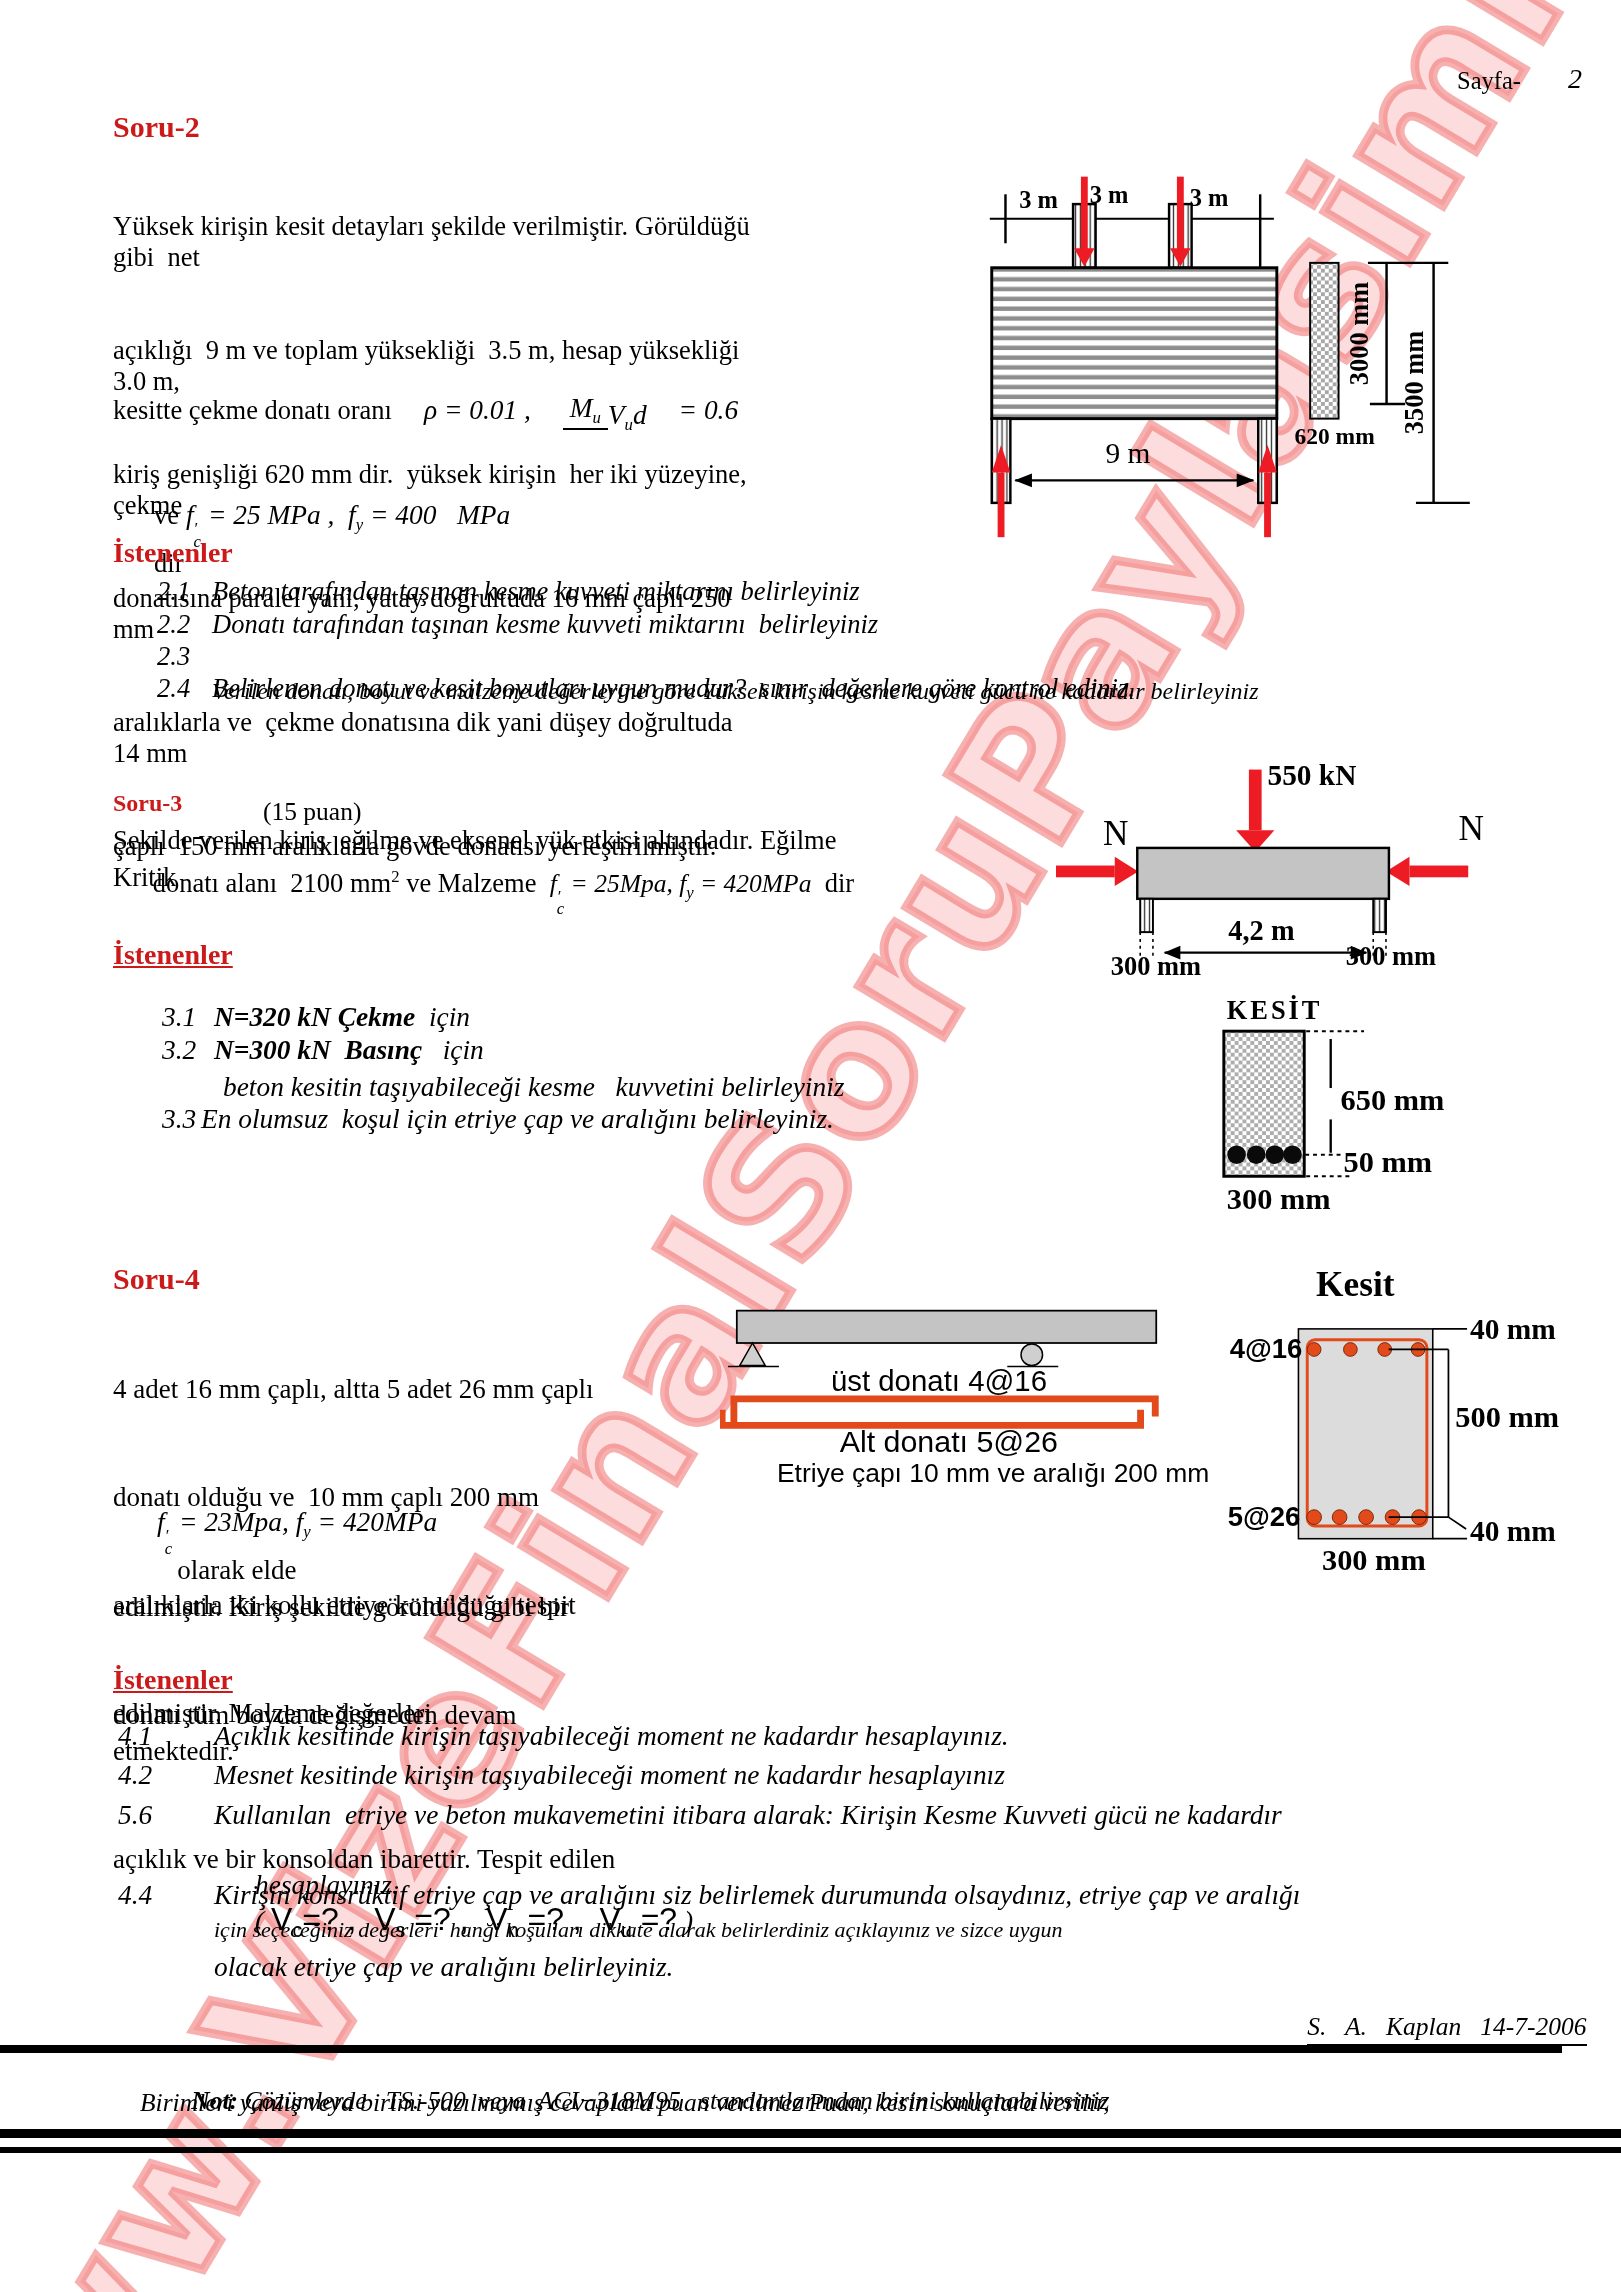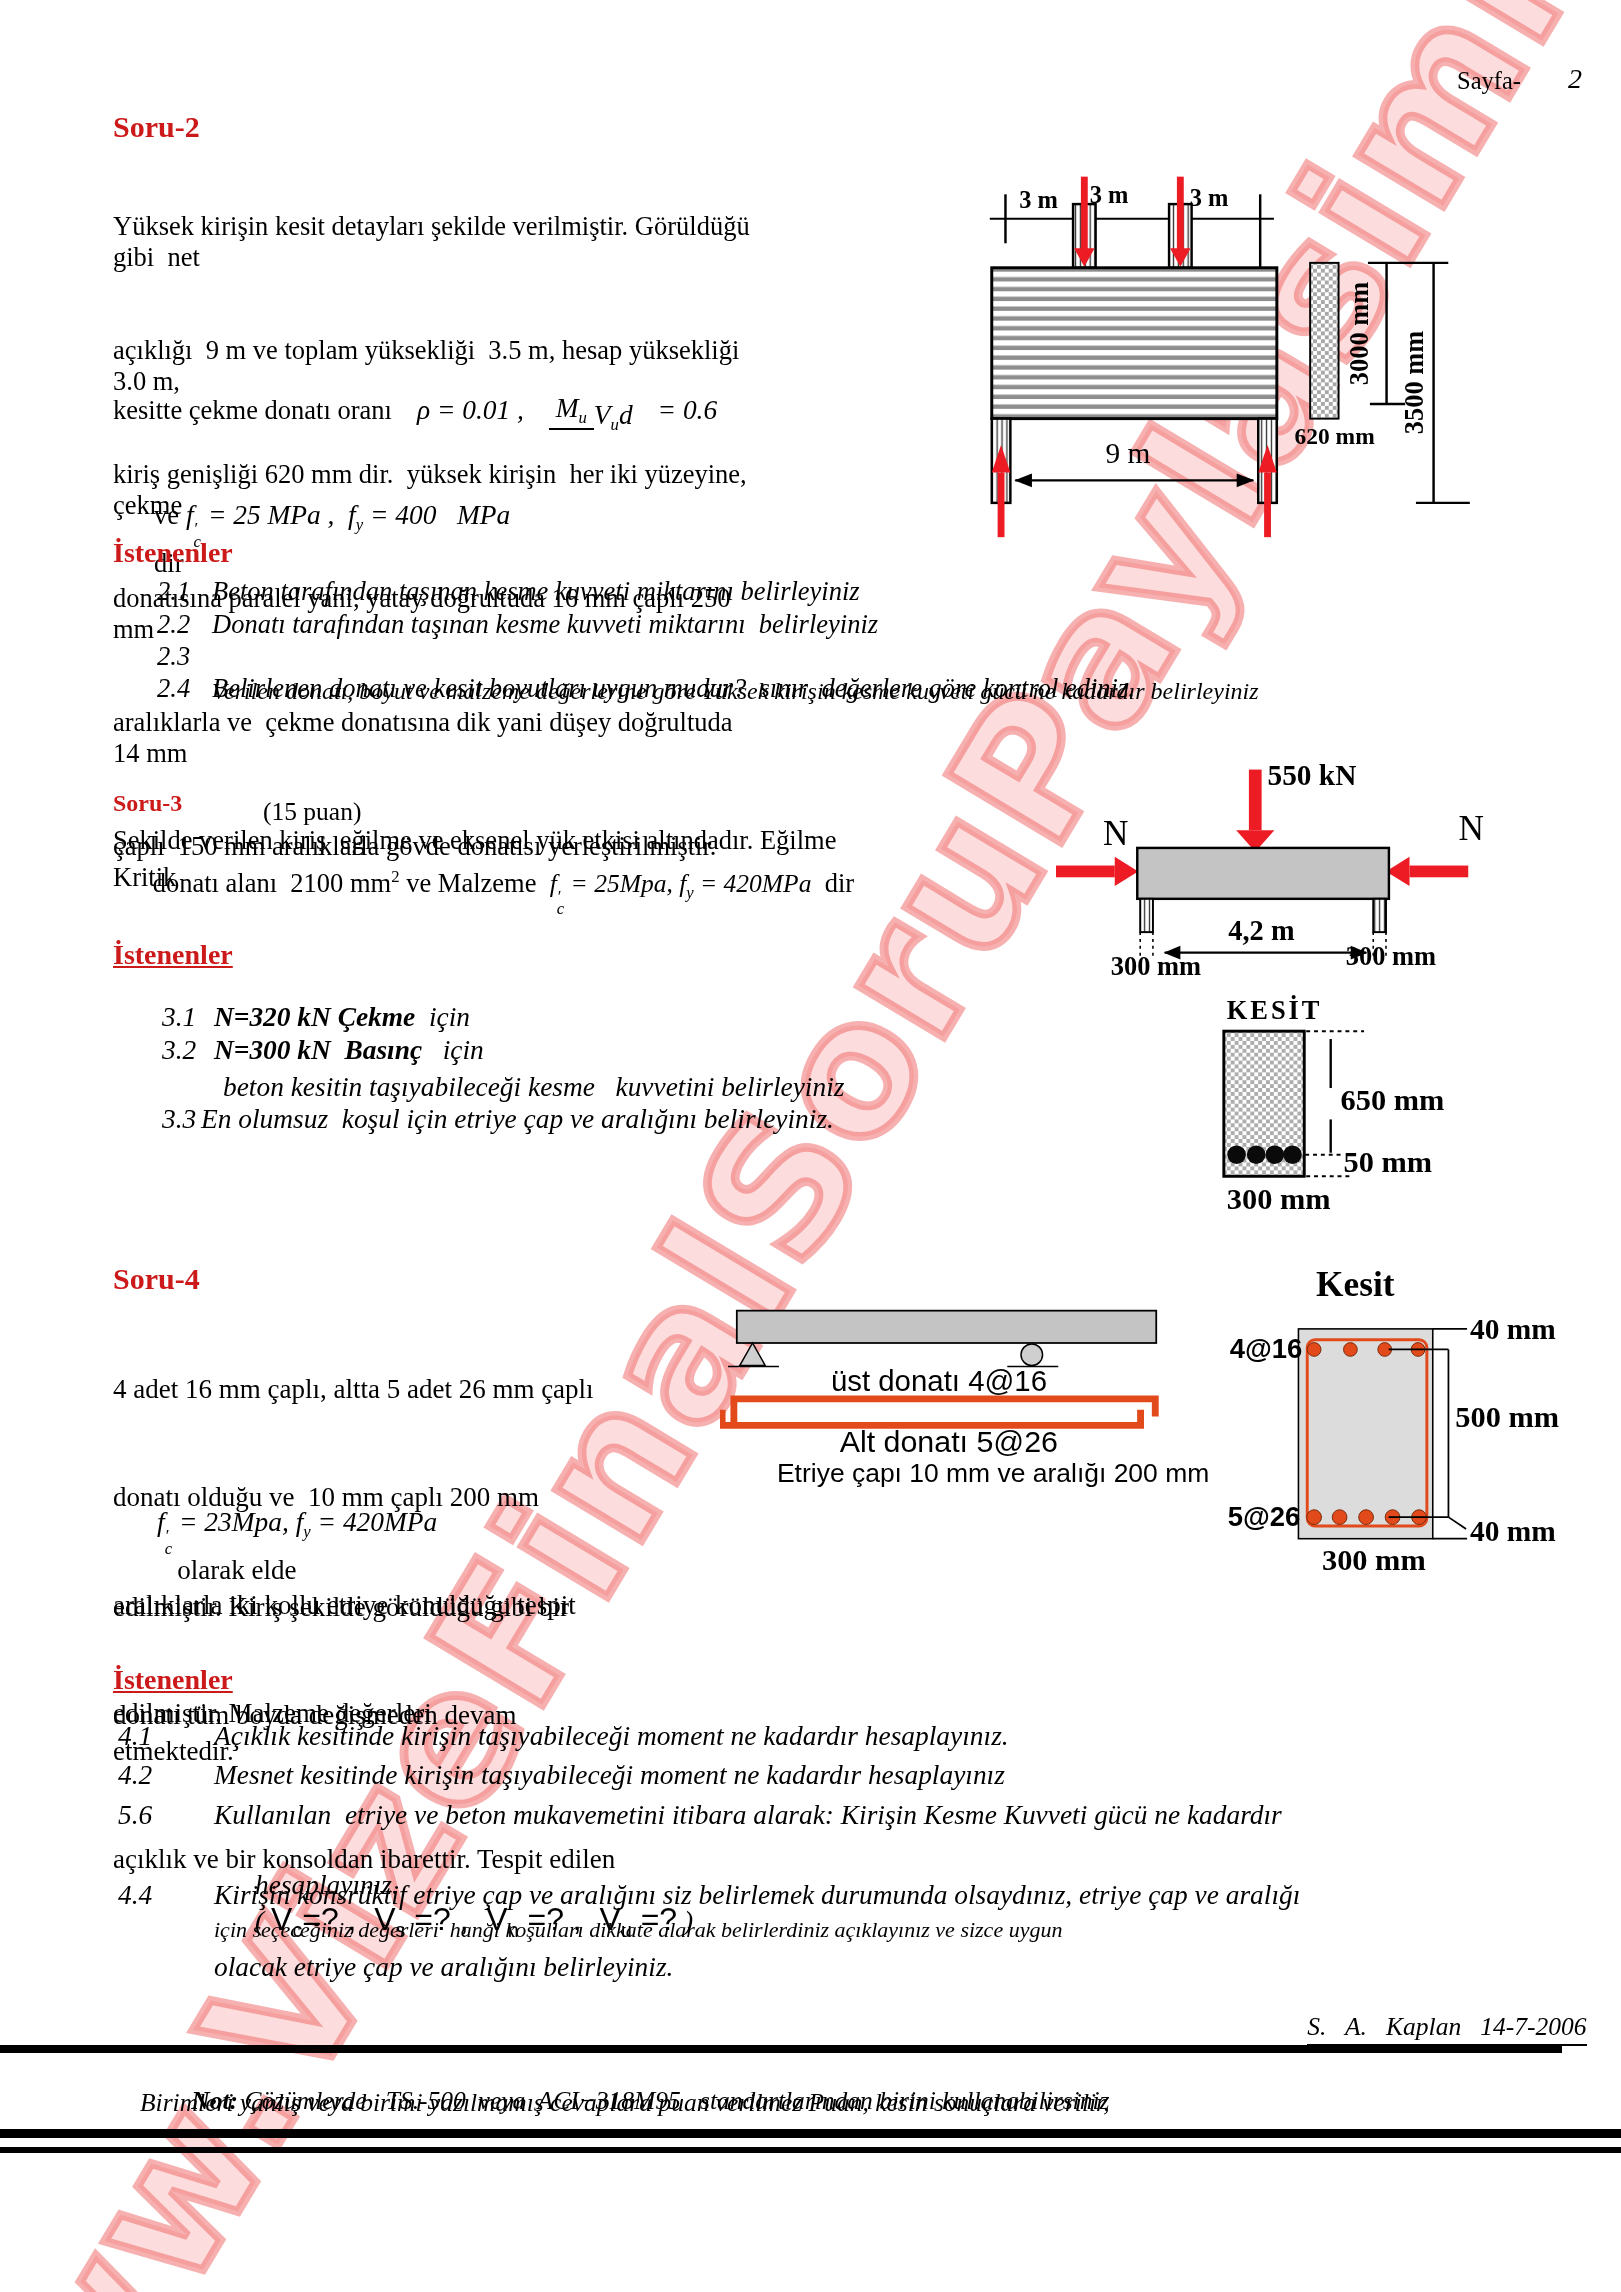--- a/index.html
+++ b/index.html
@@ -53,21 +53,21 @@
 
     <div class="abs par" style="left:113px;top:149px;width:647px">
       <div>Yüksek kirişin kesit detayları şekilde verilmiştir. Görüldüğü gibi  net</div>
       <div>açıklığı  9 m ve toplam yüksekliği  3.5 m, hesap yüksekliği 3.0 m,</div>
       <div>kiriş genişliği 620 mm dir.  yüksek kirişin  her iki yüzeyine,  çekme</div>
       <div>donatısına paralel yani, yatay doğrultuda 16 mm çaplı 250 mm</div>
       <div>aralıklarla ve  çekme donatısına dik yani düşey doğrultuda 14 mm</div>
       <div>çaplı  150 mm aralıklarla gövde donatısı yerleştirilmiştir.  Kritik</div>
     </div>
 
-    <div class="abs" style="left:113px;top:368px;height:84px;display:flex;align-items:center;gap:25px;font-size:27.4px">
+    <div class="abs" style="left:113px;top:368px;height:84px;display:flex;align-items:center;gap:32px;font-size:27.4px">
       <span style="font-size:26.5px">kesitte çekme donatı oranı</span>
       <span class="it">ρ = 0.01 ,</span>
       <span class="frac it">
         <span class="num"><span>M</span><sub>u</sub></span>
         <span class="den"><span>V</span><sub>u</sub><span>d</span></span>
       </span>
       <span class="it">= 0.6</span>
     </div>
 
     <div class="abs" style="left:113px;top:469px;font-size:27.4px">

